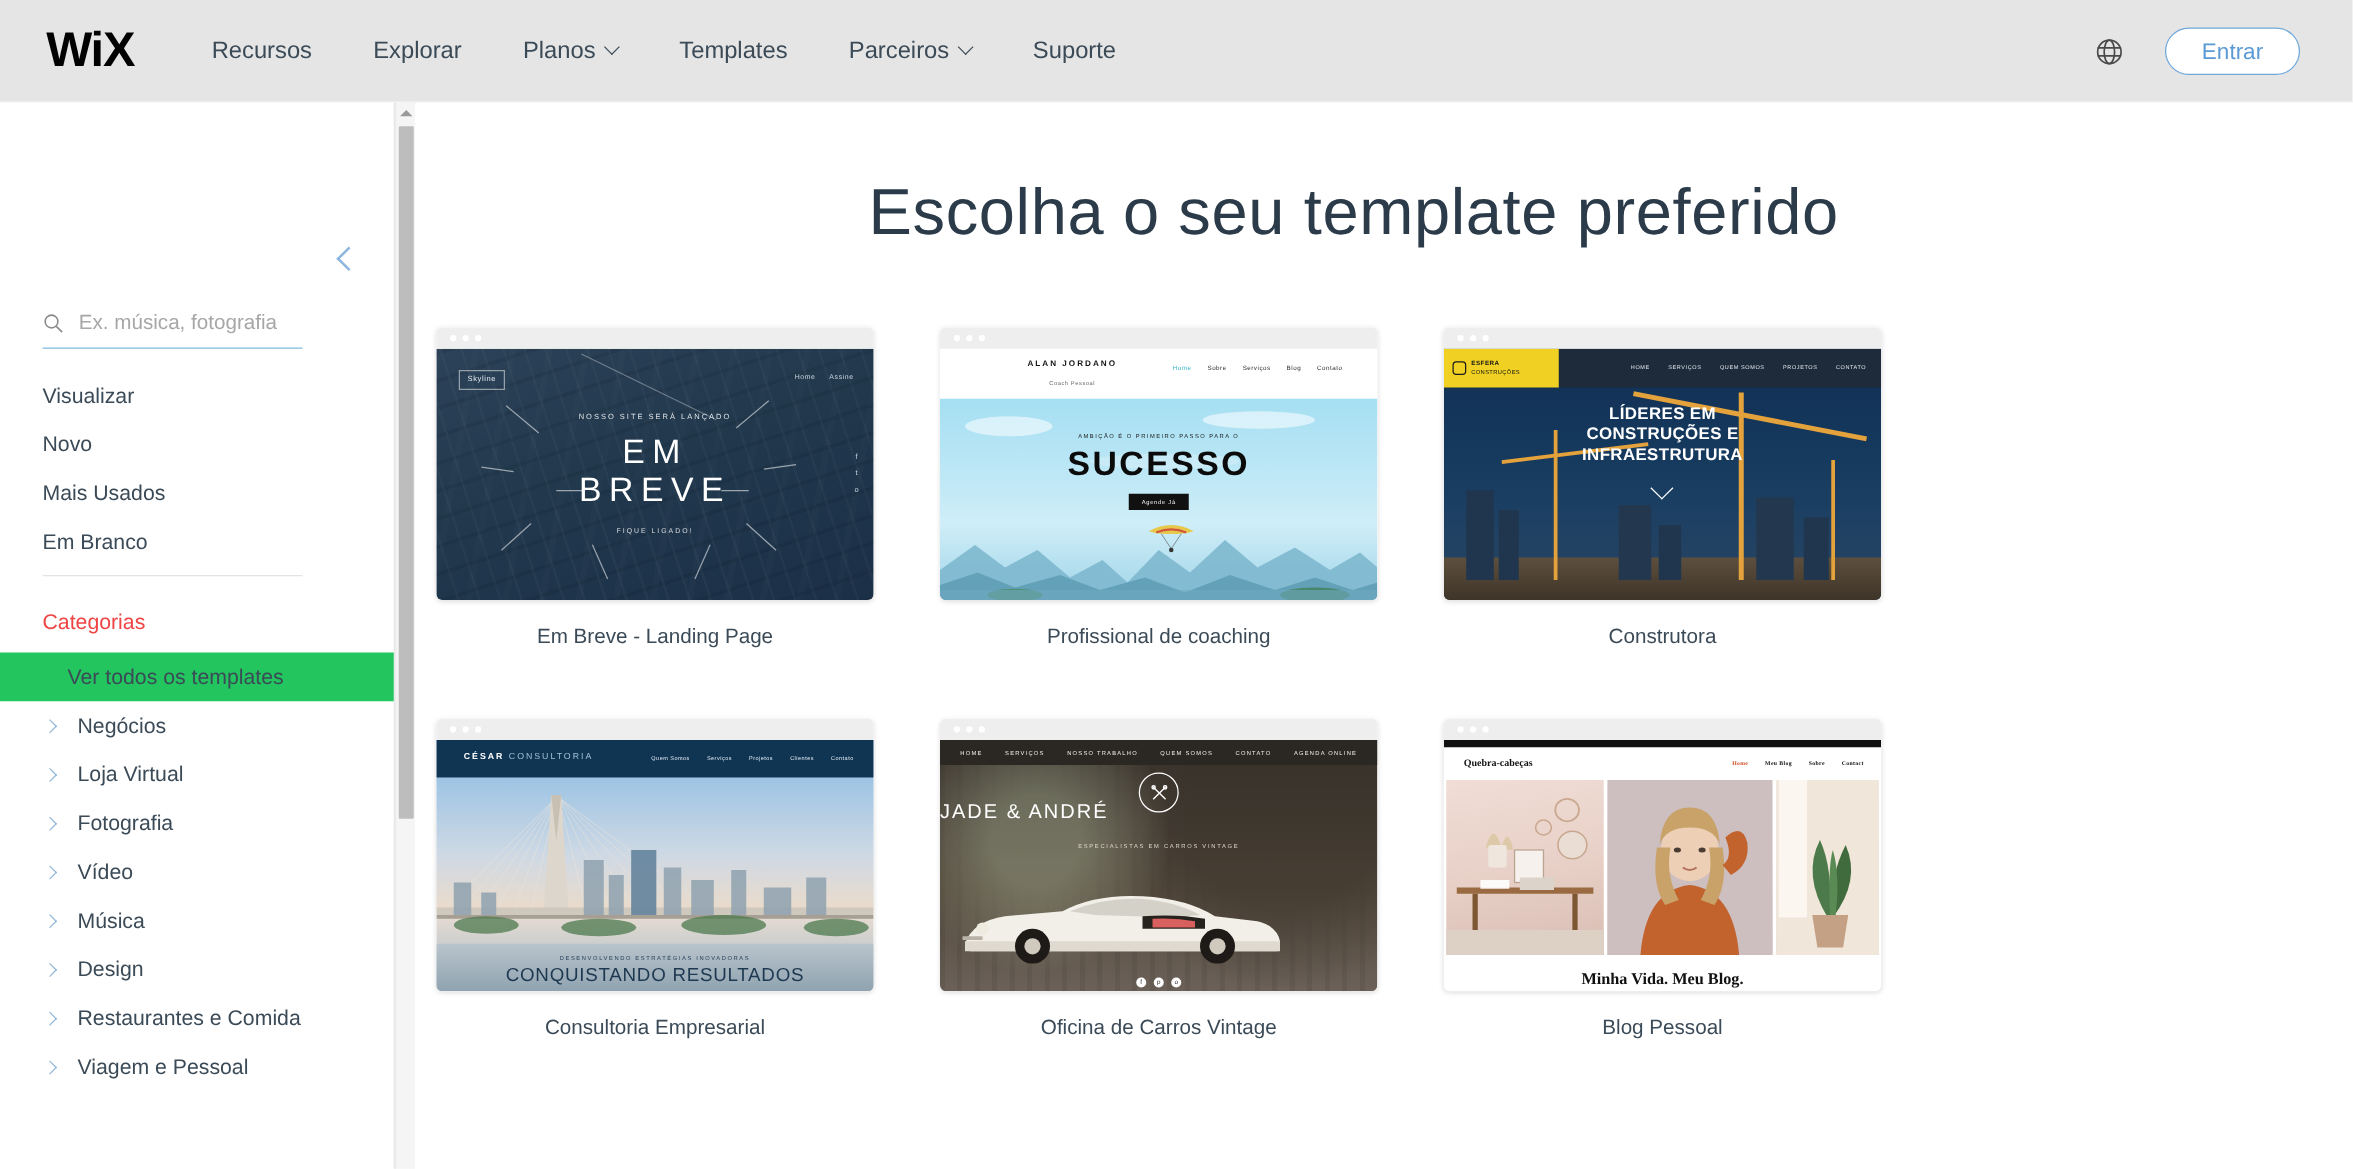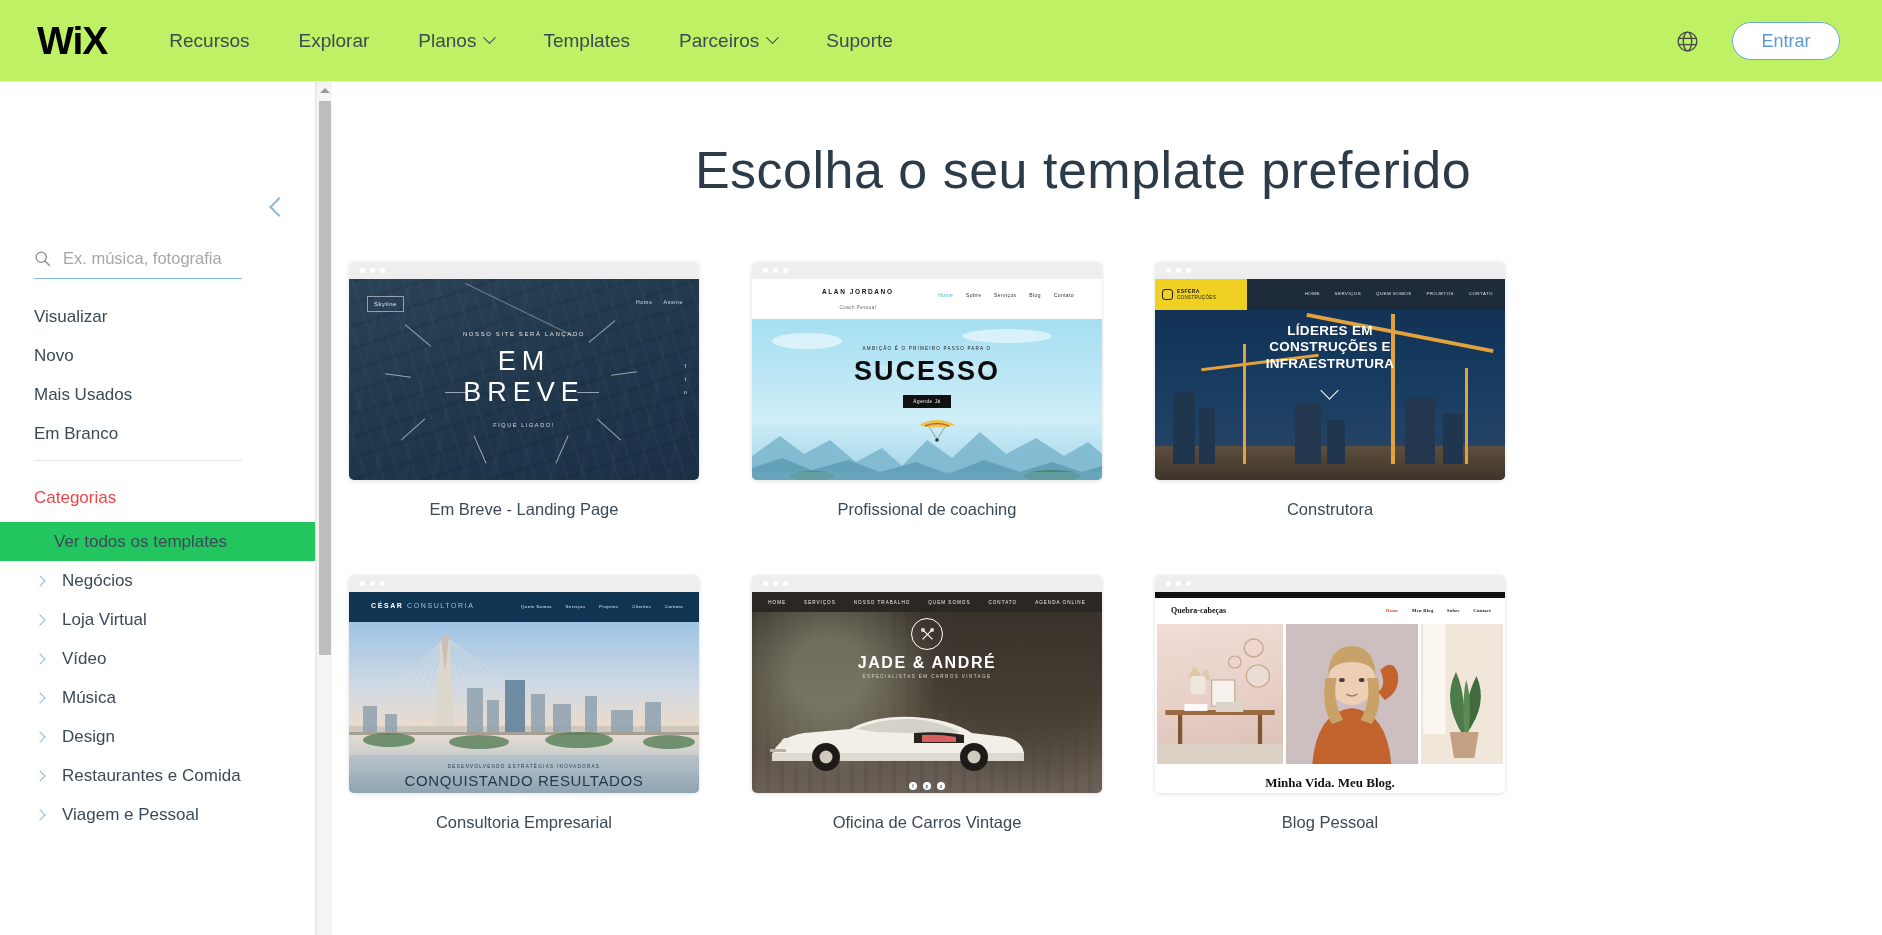--- a/index.html
+++ b/index.html
@@ -5,21 +5,21 @@
   * { box-sizing: border-box; margin: 0; padding: 0; }
   html, body {
     width: 1882px; height: 935px;
     font-family: "Liberation Sans", sans-serif;
     background: #ffffff; overflow: hidden;
   }
 
   
   .header {
     position: absolute; top: 0; left: 0; width: 1882px; height: 82px;
-    background: #bef264; display: flex; align-items: center;
+    background: #e5e5e5; display: flex; align-items: center;
     border-bottom: 1px solid #f0f0f0;
   }
   .logo {
     margin-left: 37px; font-size: 39px; font-weight: 700;
     letter-spacing: -1px; color: #000; font-family: "Liberation Sans", sans-serif;
     line-height: 1; user-select: none;
   }
   .nav { display: flex; align-items: center; margin-left: 62px; }
   .nav-item {
     display: flex; align-items: center; gap: 9px;
@@ -222,22 +222,22 @@
   .t5:before { content:''; position:absolute; inset:0; opacity:.35;
     background: radial-gradient(circle at 22% 40%, #b9c9a8 0 12%, transparent 36%),
                 radial-gradient(circle at 78% 30%, #2e2922 0 25%, transparent 45%),
                 repeating-linear-gradient(90deg, rgba(0,0,0,.18) 0 4px, transparent 4px 14px); }
   .t5-nav { position:absolute; top:0; left:0; right:0; height:20px; background:#2b2723;
     display:flex; align-items:center; justify-content:center; gap:18px; z-index:6;
     font-size:4.6px; color:#f2efe9; letter-spacing:1px; }
   .t5-logo { position:absolute; top:26px; left:50%; margin-left:-16px; width:32px; height:32px;
     border:1.3px solid #fff; border-radius:50%; z-index:6; display:flex; align-items:center;
     justify-content:center; color:#fff; font-size:13px; }
-  .t5-title { position:absolute; top:62px; width:100%; text-align:center; color:#fff;
-    font-size:16px; font-weight:700; letter-spacing:1.6px; z-index:6; }
+  .t5-title { position:absolute; top:49px; width:100%; text-align:left; color:#fff;
+    font-size:16px; font-weight:400; letter-spacing:1.6px; z-index:6; }
   .t5-sub { position:absolute; top:82px; width:100%; text-align:center; color:#ded7cb;
     font-size:4.6px; letter-spacing:1.4px; z-index:6; }
   .t5-car { position:absolute; bottom:22px; left:12px; width:270px; height:68px; z-index:5; }
   .t5-soc { position:absolute; bottom:3px; width:100%; display:flex; justify-content:center;
     gap:6px; z-index:6; }
   .t5-soc i { width:8px; height:8px; border-radius:50%; background:#fff; display:block;
     color:#2b2723; font-size:5px; font-style:normal; text-align:center; line-height:8px; }
 
   
   .t6 { height:100%; position:relative; background:#fff; overflow:hidden; }
@@ -322,20 +322,24 @@
     <div class="cat-item all">
       <span>Ver todos os templates</span>
     </div>
     <div class="cat-item sub">
       <span class="chev-right"></span>
       <span>Negócios</span>
     </div>
     <div class="cat-item sub">
       <span class="chev-right"></span>
       <span>Loja Virtual</span>
+    </div>
+    <div class="cat-item sub">
+      <span class="chev-right"></span>
+      <span>Fotografia</span>
     </div>
     <div class="cat-item sub">
       <span class="chev-right"></span>
       <span>Vídeo</span>
     </div>
     <div class="cat-item sub">
       <span class="chev-right"></span>
       <span>Música</span>
     </div>
     <div class="cat-item sub">

